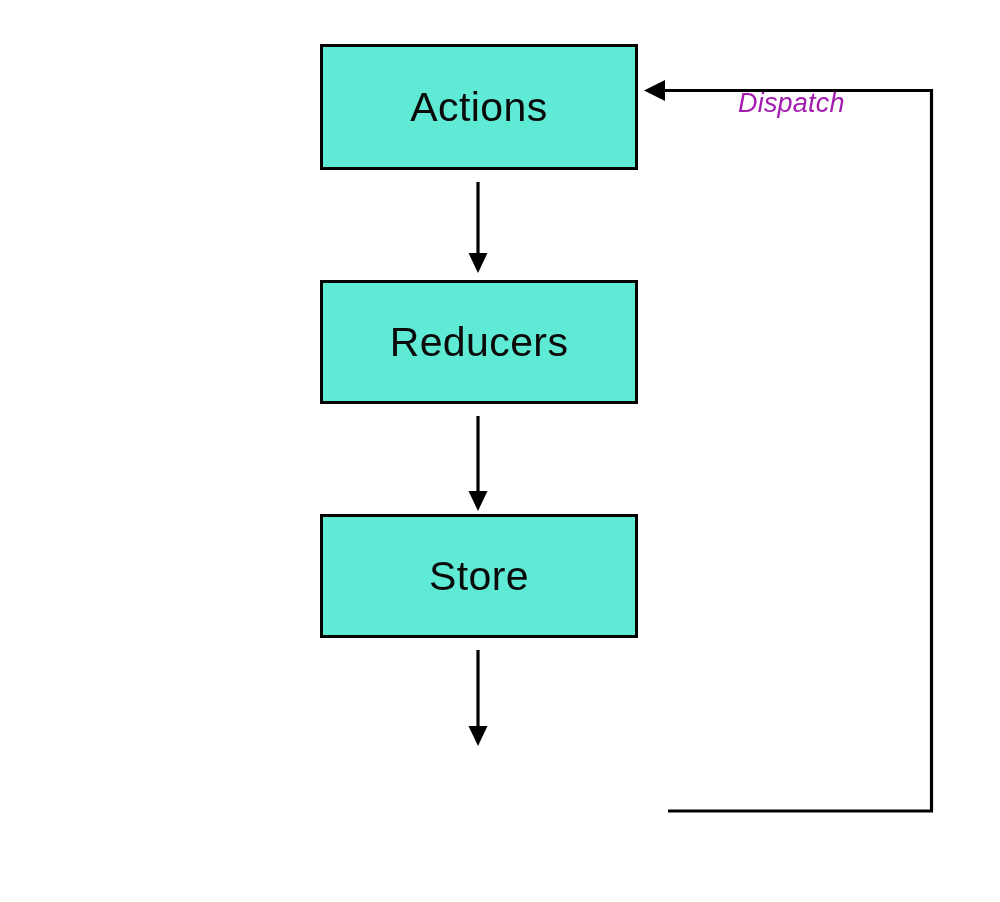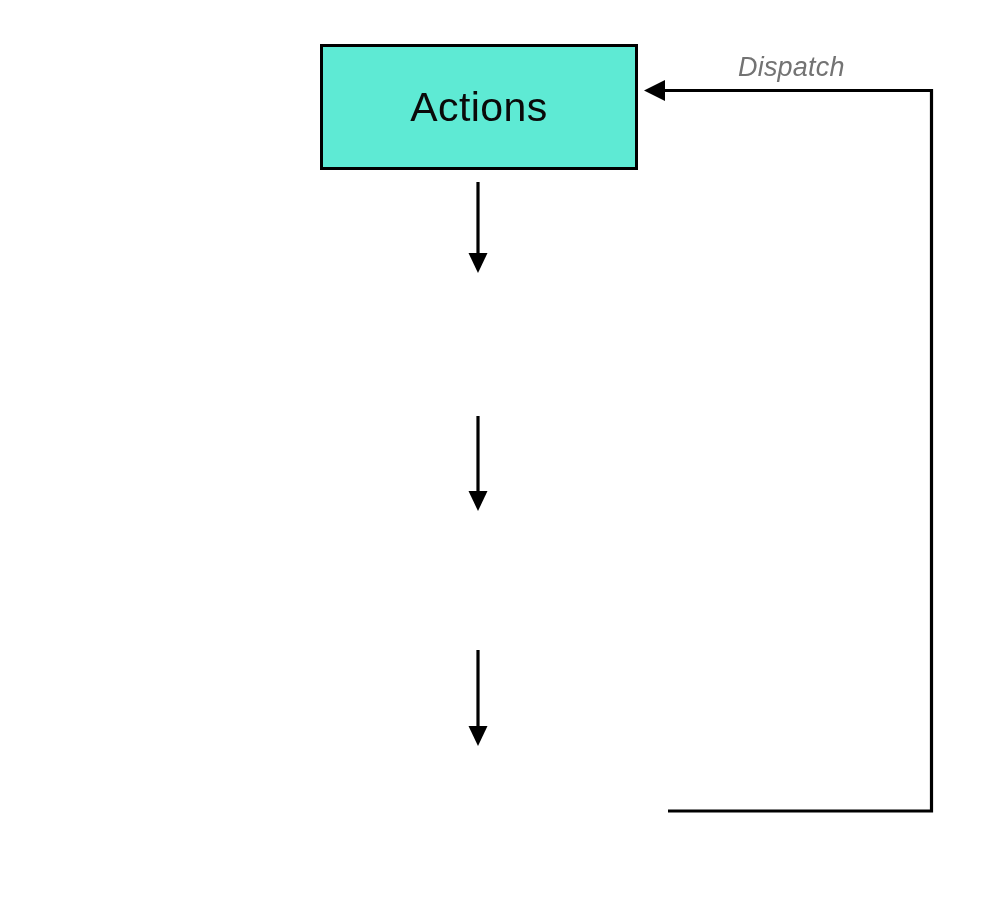--- a/index.html
+++ b/index.html
@@ -47,23 +47,24 @@
     white-space: nowrap;
     -webkit-font-smoothing: antialiased;
   }
   .edge-label {
     position: absolute;
     font-family: "Liberation Sans", sans-serif;
     font-style: italic;
     font-weight: 400;
     font-size: 27px;
     line-height: 1;
-    color: #737373;
+    color: #a21caf;
     white-space: nowrap;
     letter-spacing: 0.2px;
+    margin-top: 36px;
   }
 </style>
 </head>
 <body>
 
 <div id="diagram-root">
 
   <svg id="diagram-svg" viewBox="0 0 1000 902" xmlns="http://www.w3.org/2000/svg">
 
     <g>
@@ -84,18 +85,24 @@
     <g>
       <path d="M 668 811 L 931.5 811 L 931.5 90.5 L 662 90.5" fill="none" stroke="#000000" stroke-width="3.2" stroke-linejoin="miter" stroke-linecap="butt"></path>
       <polygon points="644,90.5 665,80 665,101" fill="#000000"></polygon>
     </g>
   </svg>
 
   <div class="node-box" style="left:320px; top:44px; width:318px; height:126px;">
     <span class="node-label">Actions</span>
   </div>
 
+  <div class="node-box" style="left:320px; top:280px; width:318px; height:124px;">
+    <span class="node-label">Reducers</span>
+  </div>
 
+  <div class="node-box" style="left:320px; top:514px; width:318px; height:124px;">
+    <span class="node-label">Store</span>
+  </div>
 
 
   <span class="edge-label" style="left:738px; top:54px;">Dispatch</span>
 
 </div>
 
 </body></html>

